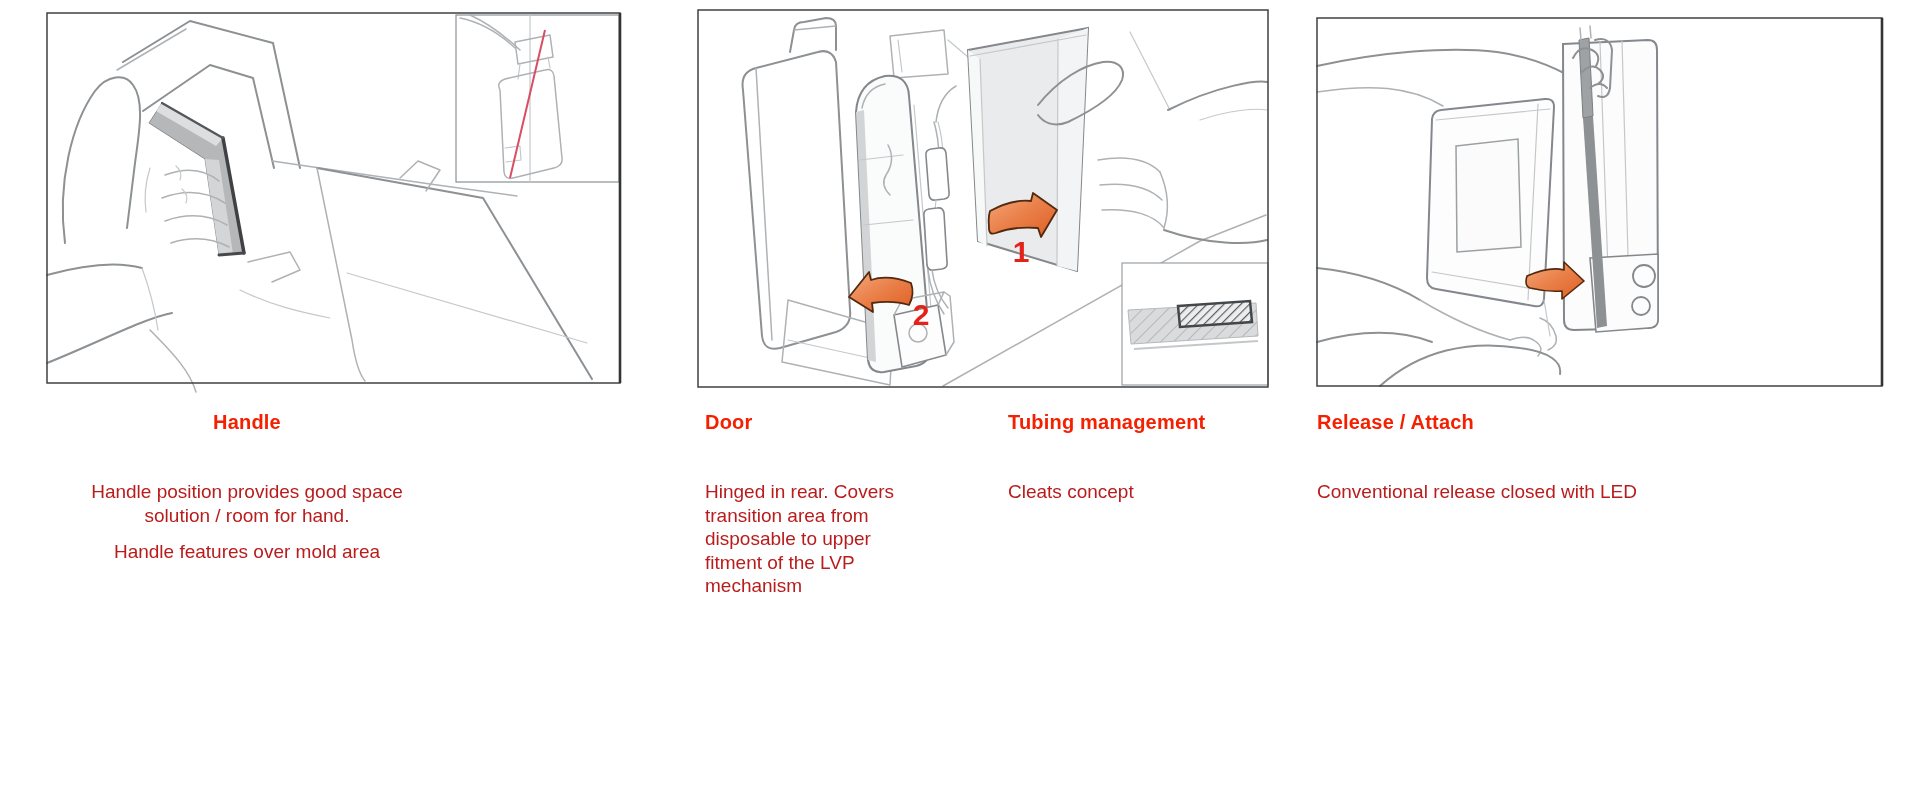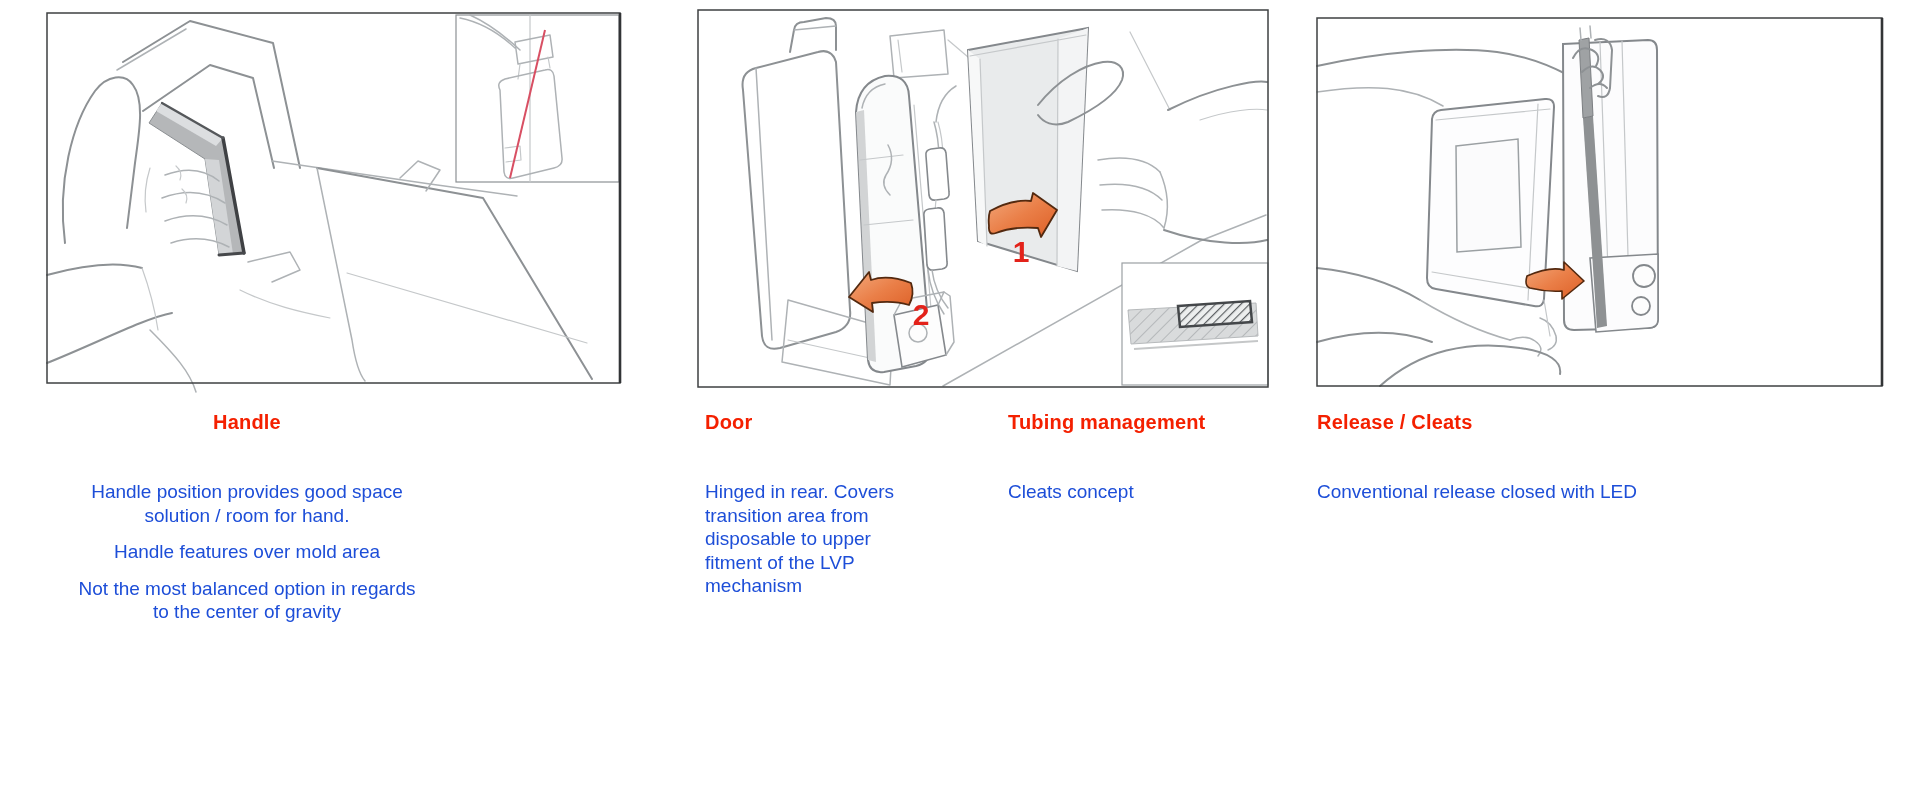--- a/index.html
+++ b/index.html
@@ -13,21 +13,21 @@
   .ln-l{stroke:#aeb2b5;stroke-width:1.5;fill:none;stroke-linecap:round;stroke-linejoin:round;}
   .ln-xl{stroke:#c5c8ca;stroke-width:1.2;fill:none;stroke-linecap:round;stroke-linejoin:round;}
   .border-rect{stroke:#3e4042;stroke-width:1.5;fill:none;}
   .caption{position:absolute;top:410px;}
   .caption h2{
     font-size:20px;line-height:24px;font-weight:bold;margin:0 0 46px 0;
     color:#f42000;letter-spacing:0.2px;
   }
   .caption.door h2{margin-bottom:46px;}
   .caption p{
-    font-size:19px;line-height:23.5px;margin:0 0 13px 0;color:#1d4ed8;
+    font-size:19px;line-height:23.5px;margin:0 0 13px 0;color:#b91c1c;
     white-space:pre-line;
   }
   .caption p.gap-lg{margin-bottom:56px;}
   .step-num{font-weight:bold;font-size:30px;fill:#e3221a;text-anchor:middle;
     font-family:"Liberation Sans",sans-serif;}
 </style>
 </head>
 <body>
 
 <div class="canvas">
@@ -200,36 +200,34 @@
       <rect class="border-rect" x="1317" y="18" width="565" height="368"></rect>
       <path d="M1882,18 L1882,386" stroke="#323436" stroke-width="2.6" fill="none"></path>
     </g>
   </svg>
 
   <div class="caption" style="left:47px;width:400px;text-align:center;">
     <h2>Handle</h2>
     <p>Handle position provides good space
 solution / room for hand.</p>
     <p>Handle features over mold area</p>
-    <p>Not the most balanced option in regards
-to the center of gravity</p>
   </div>
 
   <div class="caption door" style="left:705px;width:230px;">
     <h2>Door</h2>
     <p class="gap-lg">Hinged in rear. Covers
 transition area from
 disposable to upper
 fitment of the LVP
 mechanism</p>
   </div>
 
   <div class="caption" style="left:1008px;width:260px;">
     <h2>Tubing management</h2>
     <p>Cleats concept</p>
   </div>
 
   <div class="caption" style="left:1317px;width:420px;">
-    <h2>Release / Cleats</h2>
+    <h2>Release / Attach</h2>
     <p>Conventional release closed with LED</p>
   </div>
 
 </div>
 
 </body></html>

